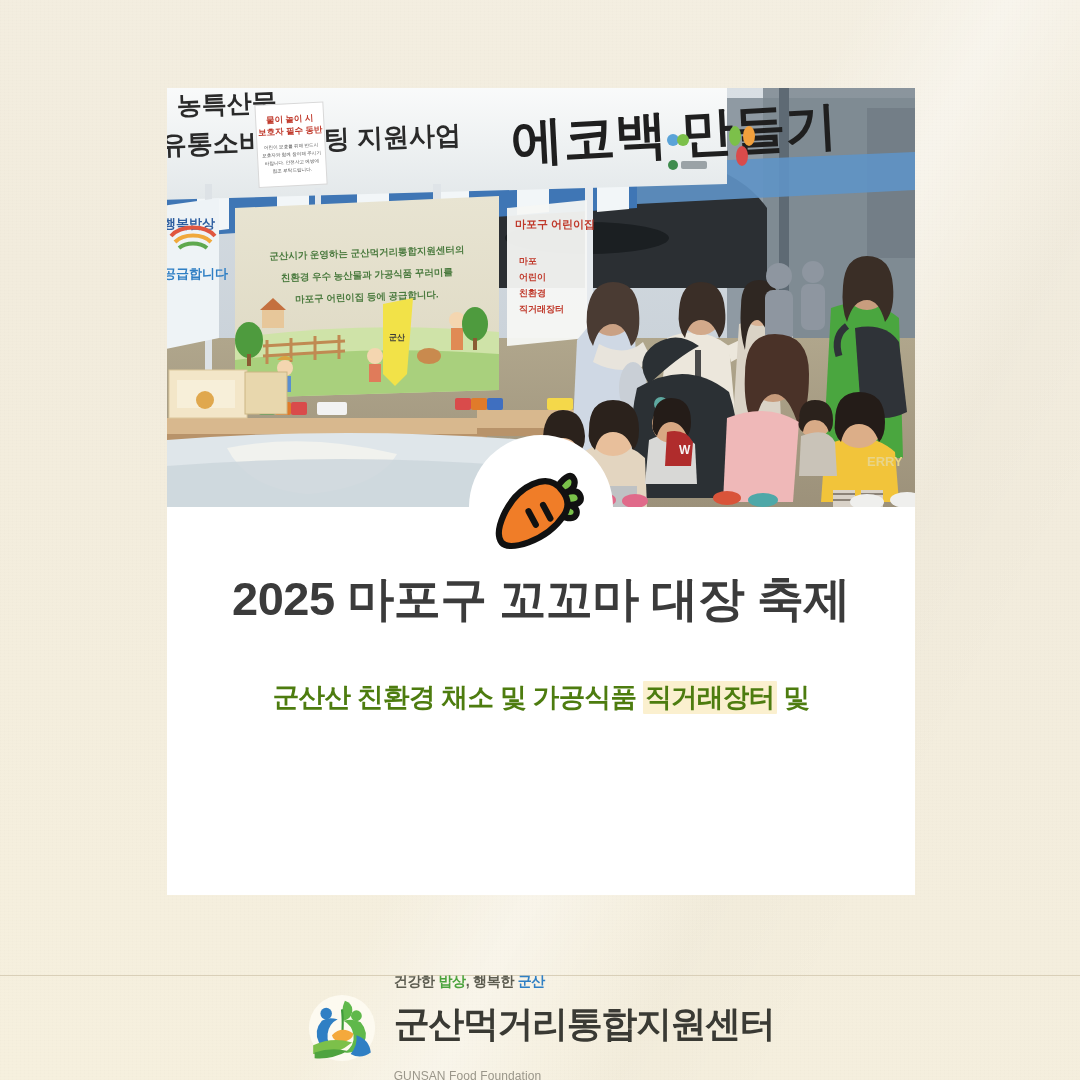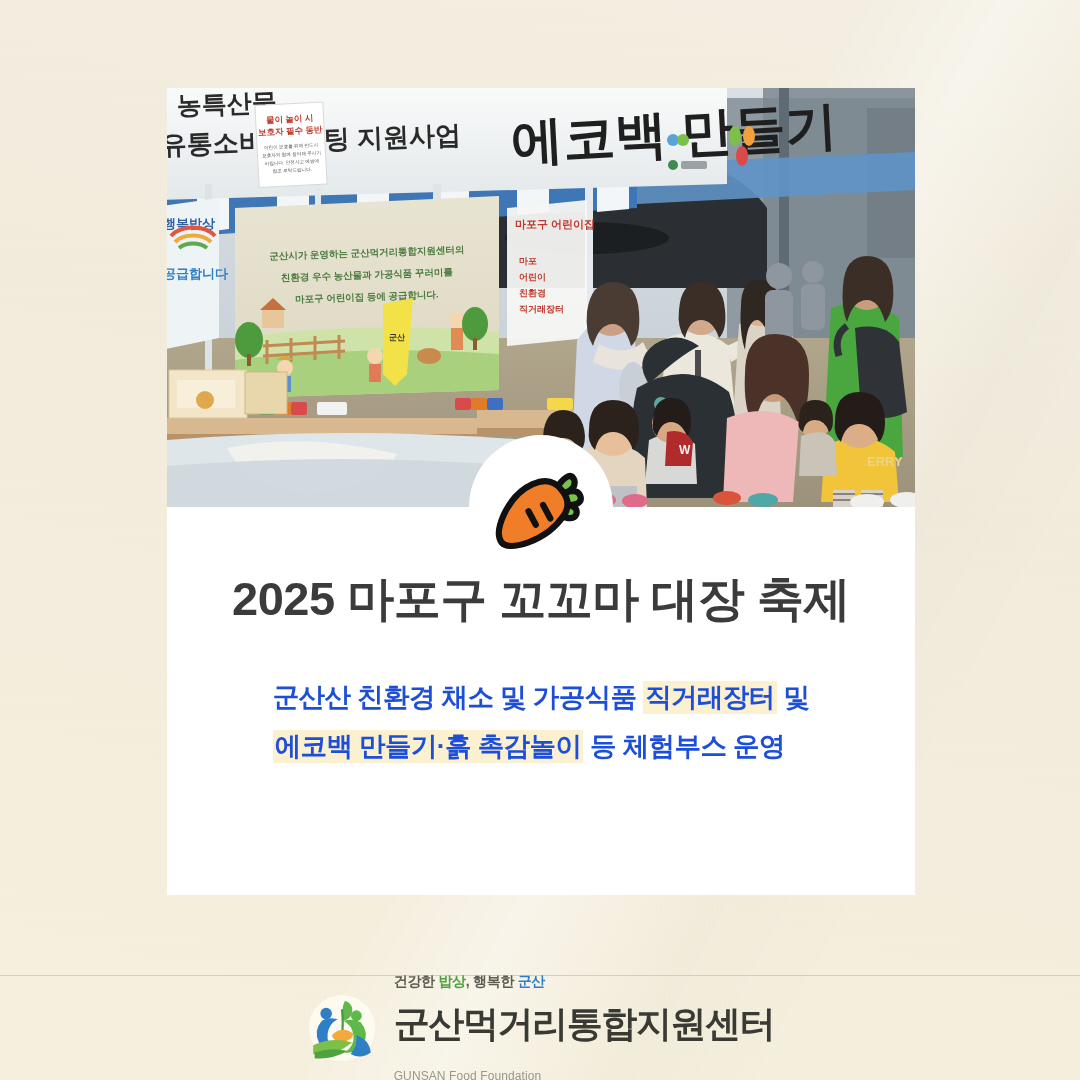--- a/index.html
+++ b/index.html
@@ -87,22 +87,22 @@
   }
   .title-line {
     font-size: 47px;
     font-weight: 700;
     letter-spacing: -0.5px;
     line-height: 1.52;
     white-space: nowrap;
   }
   .desc-block {
     margin-top: 39px;
-    text-align: left;
-    color: #1d4ed8;
+    text-align: right;
+    color: #4d7c0f;
   }
   .desc-line {
     font-size: 26.5px;
     font-weight: 600;
     letter-spacing: -0.6px;
     line-height: 1.82;
     white-space: nowrap;
   }
   .hl {
     background: #fbf0cf;
@@ -457,23 +457,20 @@
     <div class="text-area">
 
       <div class="title-block">
         <div class="title-line">2025 마포구 꼬꼬마 대장 축제</div>
       </div>
 
       <div class="desc-block">
         <div class="desc-line">
           <span>군산산 친환경 채소 및 가공식품 </span><span class="hl">직거래장터</span><span> 및</span>
         </div>
-        <div class="desc-line">
-          <span class="hl">에코백 만들기·흙 촉감놀이</span><span> 등 체험부스 운영</span>
-        </div>
       </div>
 
     </div>
   </div>
 
   <div class="footer-divider"></div>
 
   <div class="footer">
     <svg class="footer-logo-mark" viewBox="0 0 100 100" xmlns="http://www.w3.org/2000/svg" aria-label="logo">
       <circle cx="50" cy="50" r="46" fill="#fdfaf0"></circle>

